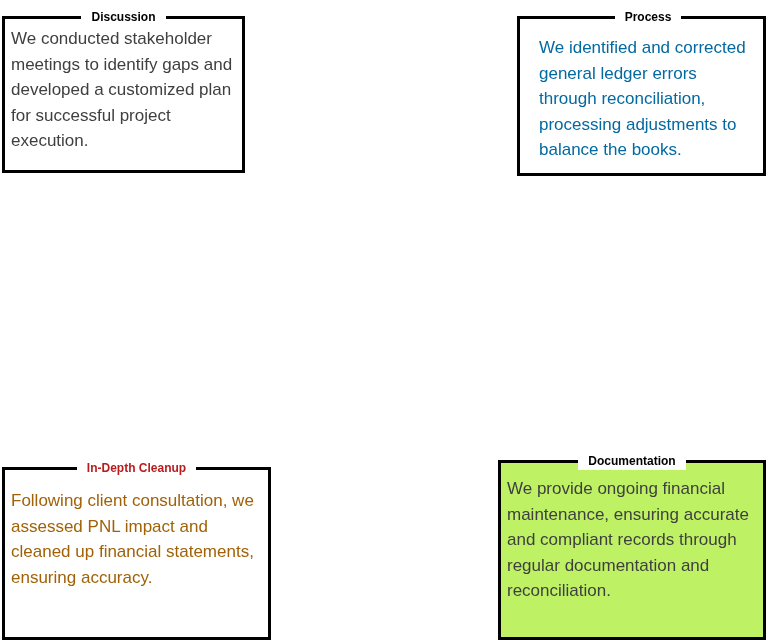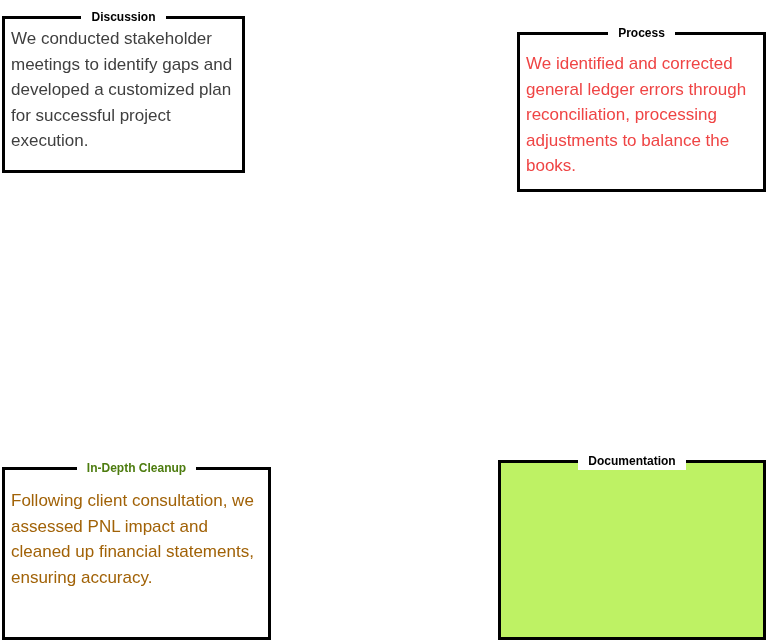--- a/index.html
+++ b/index.html
@@ -50,21 +50,21 @@
     font-size: 17px;
     line-height: 25.5px;
     color: #3f3f3f;
     text-align: left;
     white-space: pre-line;
     padding: 0 6px;
   }
 
   
   #card-discussion      { left: 2px;   top: 8px;   width: 243px; height: 165px; }
-  #card-process         { left: 517px; top: 24px;   width: 249px; height: 168px; }
+  #card-process         { left: 517px; top: 8px;   width: 249px; height: 168px; padding-left: 13px; }
   #card-distribution    { left: 241px; top: 233px; width: 258px; height: 170px; }
   #card-indepth-cleanup { left: 2px;   top: 459px; width: 269px; height: 181px; }
   #card-documentation   { left: 498px; top: 452px; width: 268px; height: 188px; }
 
   #card-discussion      .card-legend { margin-top: -16px; }
   #card-discussion      .card-body   { margin-top: 0px; }
 
   #card-process         .card-legend { margin-top: -21px; }
   #card-process         .card-body   { margin-top: 9px; }
 
@@ -82,26 +82,27 @@
 
 <div id="canvas">
 
   <fieldset class="card" id="card-discussion" style="border-color: rgb(0, 0, 0); background: rgb(255, 255, 255);">
     <legend class="card-legend" style="color: rgb(0, 0, 0); background: rgb(255, 255, 255);">Discussion</legend>
     <div class="card-body" style="color: rgb(63, 63, 63);">We conducted stakeholder meetings to identify gaps and developed a customized plan for successful project execution.</div>
   </fieldset>
 
   <fieldset class="card" id="card-process" style="border-color: rgb(0, 0, 0); background: rgb(255, 255, 255);">
     <legend class="card-legend" style="color: rgb(0, 0, 0); background: rgb(255, 255, 255);">Process</legend>
-    <div class="card-body" style="color: #ef4444;">We identified and corrected general ledger errors through reconciliation, processing adjustments to balance the books.</div>
+    <div class="card-body" style="color: #0369a1;">We identified and corrected general ledger errors through reconciliation, processing adjustments to balance the books.</div>
   </fieldset>
 
 
   <fieldset class="card" id="card-indepth-cleanup" style="border-color: rgb(0, 0, 0); background: rgb(255, 255, 255);">
-    <legend class="card-legend" style="color: #4d7c0f; background: rgb(255, 255, 255);">In-Depth Cleanup</legend>
+    <legend class="card-legend" style="color: #b91c1c; background: rgb(255, 255, 255);">In-Depth Cleanup</legend>
     <div class="card-body" style="color: #a16207;">Following client consultation, we assessed PNL impact and cleaned up financial statements, ensuring accuracy.</div>
   </fieldset>
 
   <fieldset class="card" id="card-documentation" style="border-color: rgb(0, 0, 0); background: #bef264;">
     <legend class="card-legend" style="color: rgb(0, 0, 0); background: rgb(255, 255, 255);">Documentation</legend>
+    <div class="card-body" style="color: rgb(63, 63, 63);">We provide ongoing financial maintenance, ensuring accurate and compliant records through regular documentation and reconciliation.</div>
   </fieldset>
 
 </div>
 
 </body></html>

